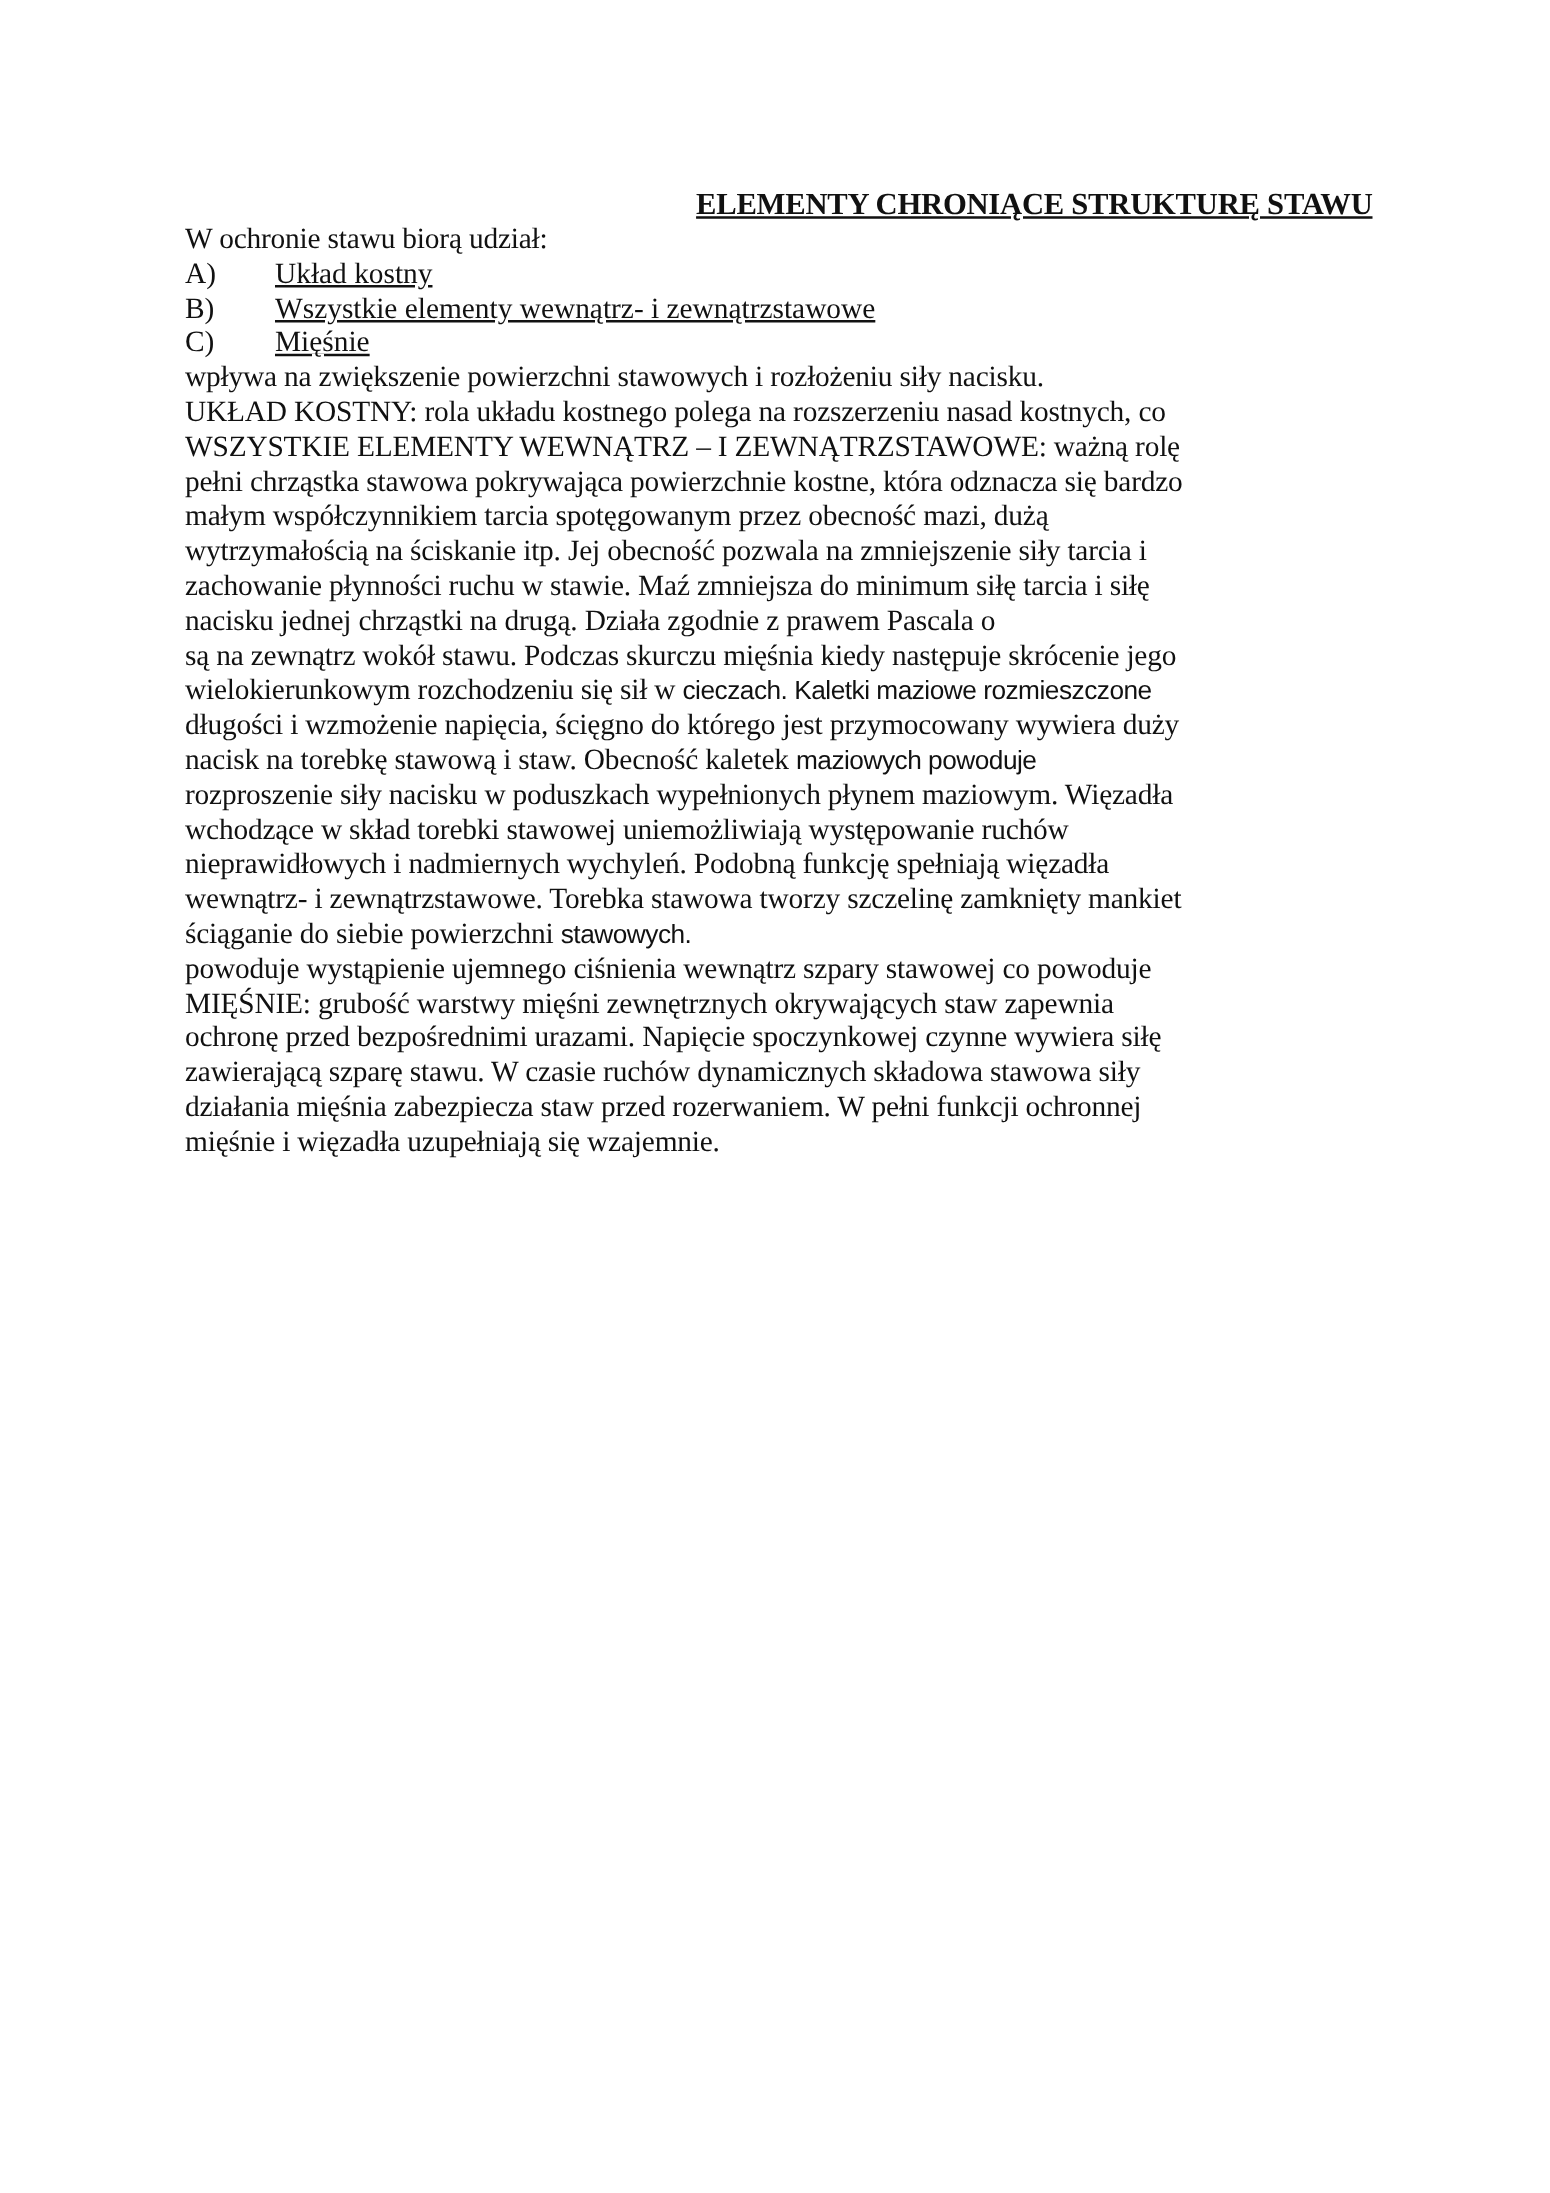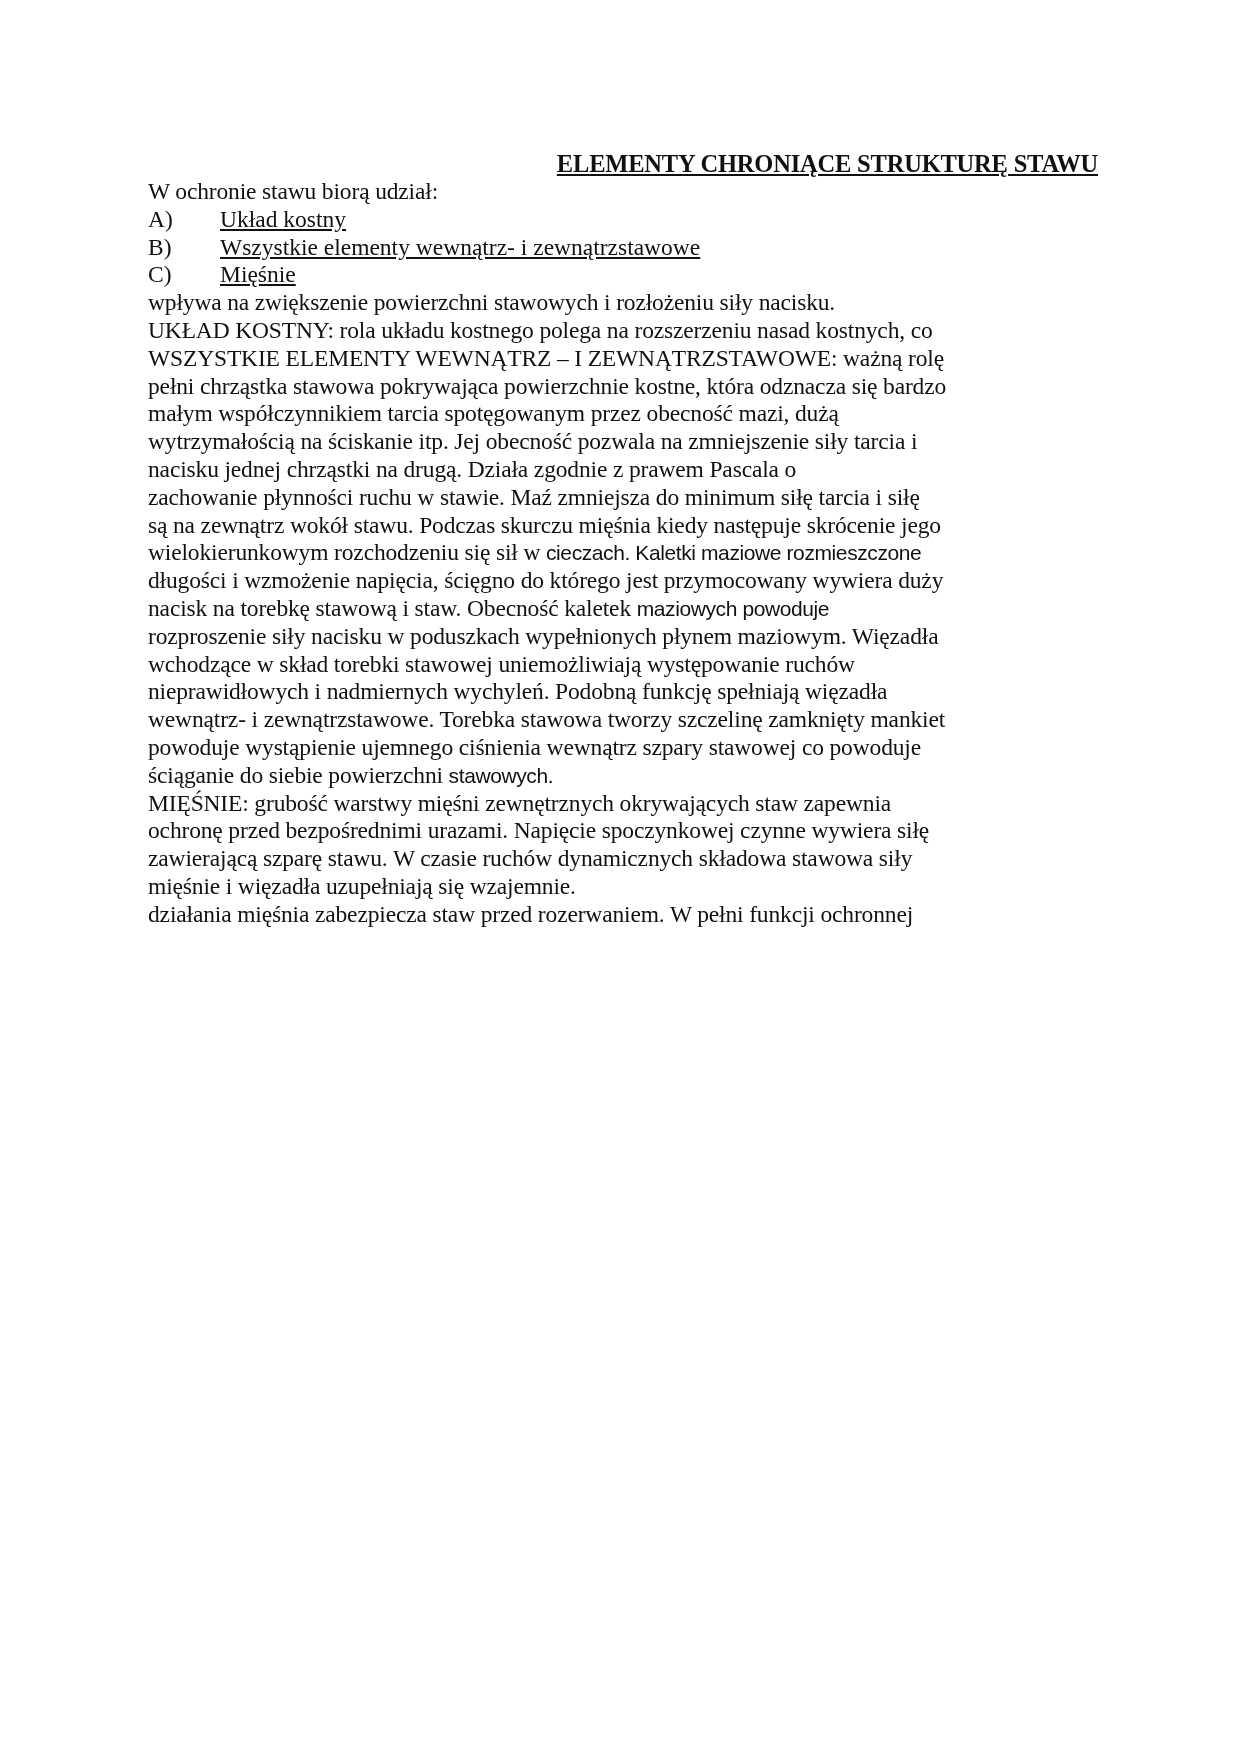--- a/index.html
+++ b/index.html
@@ -96,36 +96,36 @@
     <div>
       <p class="line">wpływa na zwiększenie powierzchni stawowych i rozłożeniu siły nacisku.</p>
       <p class="line">UKŁAD KOSTNY: rola układu kostnego polega na rozszerzeniu nasad kostnych, co</p>
     </div>
 
     <div>
       <p class="line">WSZYSTKIE ELEMENTY WEWNĄTRZ – I ZEWNĄTRZSTAWOWE: ważną rolę</p>
       <p class="line">pełni chrząstka stawowa pokrywająca powierzchnie kostne, która odznacza się bardzo</p>
       <p class="line">małym współczynnikiem tarcia spotęgowanym przez obecność mazi, dużą</p>
       <p class="line">wytrzymałością  na ściskanie itp. Jej obecność pozwala na zmniejszenie siły tarcia i</p>
+      <p class="line">zachowanie płynności ruchu w stawie. Maź zmniejsza do minimum siłę tarcia i siłę</p>
       <p class="line">nacisku jednej chrząstki na drugą. Działa zgodnie z prawem Pascala o</p>
-      <p class="line">zachowanie płynności ruchu w stawie. Maź zmniejsza do minimum siłę tarcia i siłę</p>
       <p class="line">są na zewnątrz wokół stawu. Podczas skurczu mięśnia kiedy następuje skrócenie jego</p>
       <p class="line"><span>wielokierunkowym rozchodzeniu się sił w </span><span class="sans">cieczach. Kaletki maziowe rozmieszczone</span></p>
       <p class="line">długości i wzmożenie napięcia, ścięgno do którego jest przymocowany wywiera duży</p>
       <p class="line"><span>nacisk na torebkę stawową i staw. Obecność kaletek </span><span class="sans">maziowych powoduje</span></p>
       <p class="line">rozproszenie siły nacisku w poduszkach wypełnionych płynem maziowym. Więzadła</p>
       <p class="line">wchodzące w skład torebki stawowej uniemożliwiają występowanie ruchów</p>
       <p class="line">nieprawidłowych i nadmiernych wychyleń. Podobną funkcję spełniają więzadła</p>
       <p class="line">wewnątrz- i zewnątrzstawowe. Torebka stawowa tworzy szczelinę zamknięty mankiet</p>
+      <p class="line"><span>ściąganie do siebie powierzchni </span><span class="sans">stawowych.</span></p>
       <p class="line">powoduje wystąpienie ujemnego ciśnienia wewnątrz szpary stawowej co powoduje</p>
-      <p class="line"><span>ściąganie do siebie powierzchni </span><span class="sans">stawowych.</span></p>
     </div>
 
     <div>
       <p class="line">MIĘŚNIE: grubość warstwy mięśni zewnętrznych okrywających staw zapewnia</p>
       <p class="line">ochronę przed bezpośrednimi urazami. Napięcie spoczynkowej czynne wywiera siłę</p>
       <p class="line">zawierającą szparę stawu. W czasie ruchów dynamicznych składowa stawowa siły</p>
+      <p class="line">działania mięśnia zabezpiecza staw przed rozerwaniem. W pełni funkcji ochronnej</p>
       <p class="line">mięśnie i więzadła uzupełniają się wzajemnie.</p>
-      <p class="line">działania mięśnia zabezpiecza staw przed rozerwaniem. W pełni funkcji ochronnej</p>
     </div>
 
   </div>
 </div>
 
 </body></html>

